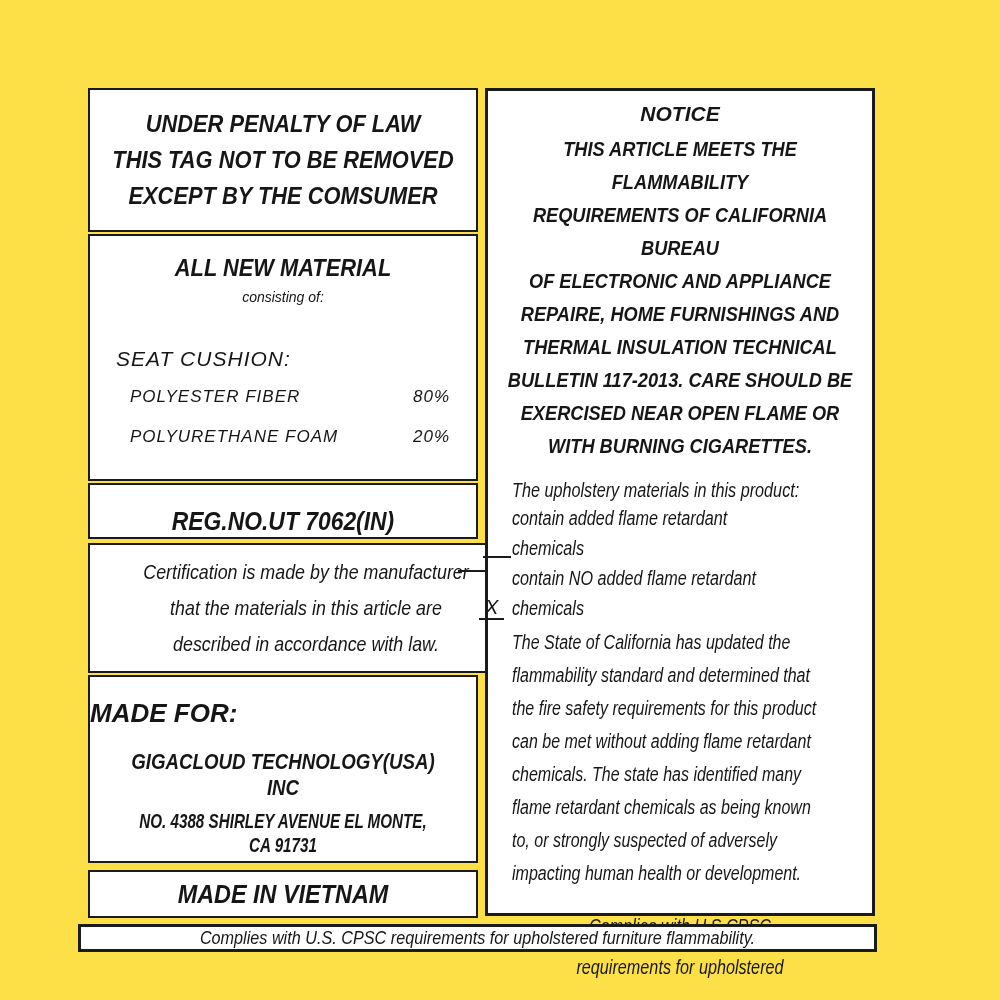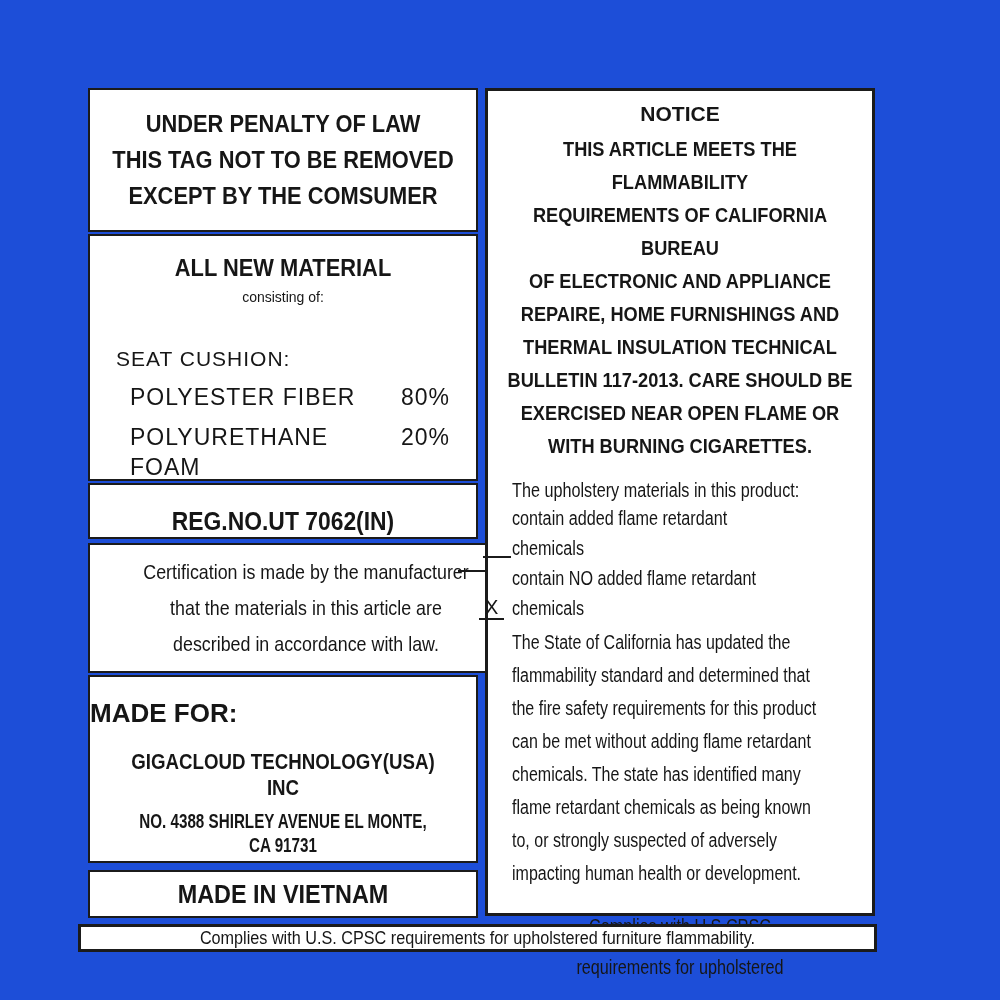--- a/index.html
+++ b/index.html
@@ -1,36 +1,36 @@
 <!DOCTYPE html>
 <html><head>
 <meta charset="utf-8">
 <style>
   html,body{margin:0;padding:0;background:#ffffff;}
   .page{
-    position:relative;width:1000px;height:1000px;background:#1d4ed8;
-    font-family:"Liberation Sans", sans-serif;color:#161616;overflow:hidden;
+    position:relative;width:1000px;height:1000px;background:#fde047;
+    font-family:"Liberation Sans", sans-serif;color:#161616;overflow:hidden;font-style:italic;
   }
   .box{position:absolute;border:2px solid #1b1b1b;background:#ffffff;box-sizing:border-box;}
   .pre{white-space:pre-line;}
   
   .sx91{transform:scaleX(.91);} .sx90{transform:scaleX(.90);} .sx88{transform:scaleX(.88);}
   .sx85{transform:scaleX(.85);} .sx81{transform:scaleX(.81);} .sx80{transform:scaleX(.80);}
   .sx76{transform:scaleX(.76);} .sx95{transform:scaleX(.95);}
   .ol{transform-origin:0 50%;}
 
   
   .penalty{left:88px;top:88px;width:390px;height:144px;display:flex;align-items:center;justify-content:center;}
   .penalty-text{font-weight:bold;font-size:24px;line-height:36px;text-align:center;width:100%;}
 
   .material{left:88px;top:234px;width:390px;height:247px;}
   .mat-title{font-weight:bold;font-size:23px;line-height:28px;text-align:center;margin-top:18px;}
   .mat-sub{font-size:14px;line-height:30px;text-align:center;}
   .mat-section{font-size:21px;line-height:26px;letter-spacing:1px;margin:34px 0 0 26px;}
-  .mat-row{display:flex;justify-content:space-between;font-size:23px;line-height:30px;letter-spacing:1px;margin:10px 26px 0 40px;gap:36px;}
+  .mat-row{display:flex;justify-content:space-between;font-size:17px;line-height:30px;letter-spacing:1px;margin:10px 26px 0 40px;gap:36px;}
 
   .reg{left:88px;top:483px;width:390px;height:56px;display:flex;align-items:flex-end;justify-content:center;}
   .reg-text{font-weight:bold;font-size:26px;width:100%;text-align:center;}
 
   .cert{left:88px;top:543px;width:436px;height:130px;display:flex;align-items:center;justify-content:flex-end;}
   .cert-text{font-size:21px;line-height:36px;text-align:center;width:108%;}
 
   .madefor{left:88px;top:675px;width:390px;height:188px;}
   .mf-title{font-weight:bold;font-size:26px;line-height:32px;margin-top:20px;}
   .mf-company{font-weight:bold;font-size:22px;line-height:26px;text-align:center;margin-top:20px;width:100%;}

